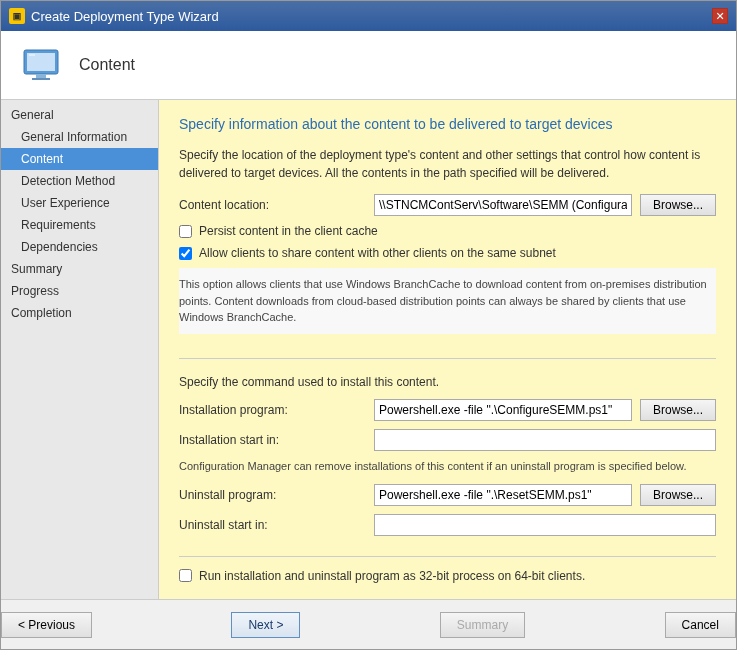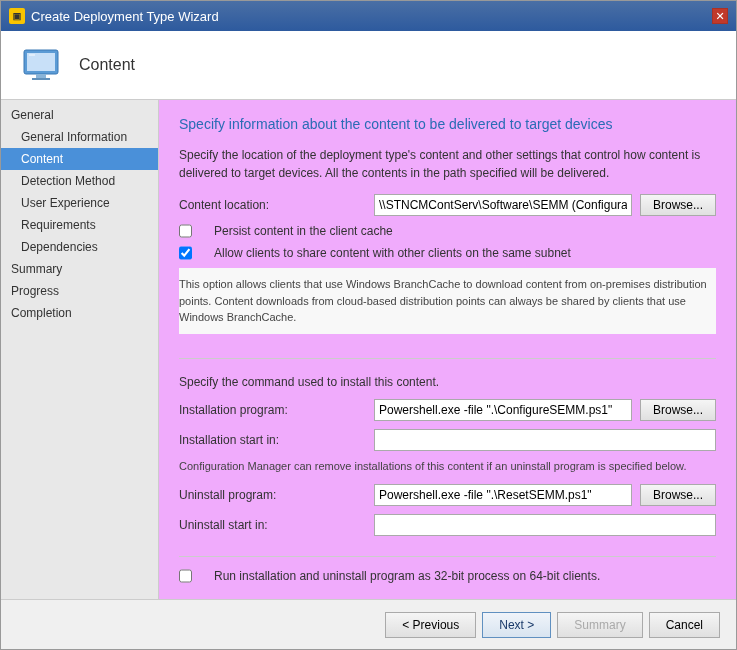--- a/index.html
+++ b/index.html
@@ -117,21 +117,21 @@
       font-size: 12px;
       color: #333;
       cursor: pointer;
     }
     .sidebar-item.active {
       background: #4a90d9;
       color: white;
     }
     .main-panel {
       flex: 1;
-      background: #f0abfc;
+      background: #fef9c3;
       padding: 16px 20px;
       overflow-y: auto;
       display: flex;
       flex-direction: column;
     }
     .main-title {
       color: #2a6cb5;
       font-size: 14px;
       font-weight: normal;
       margin-bottom: 14px;
@@ -173,21 +173,22 @@
       padding: 0 12px;
       background: linear-gradient(to bottom, #f5f5f5, #e0e0e0);
       border: 1px solid #aaa;
       font-size: 12px;
       cursor: pointer;
       white-space: nowrap;
       font-family: 'Segoe UI', sans-serif;
     }
     .checkbox-row {
       display: flex;
-      gap: 22px;
+      align-items: center;
+      gap: 7px;
       margin-bottom: 8px;
     }
     .checkbox-row input[type="checkbox"] {
       margin: 0;
     }
     .checkbox-label {
       font-size: 12px;
       color: #333;
     }
     .info-box {
@@ -210,22 +211,22 @@
       color: #444;
       margin-bottom: 10px;
       line-height: 1.4;
     }
     .footer {
       height: 50px;
       background: #f0f0f0;
       border-top: 1px solid #ccc;
       display: flex;
       align-items: center;
-      justify-content: flex-end;
-      padding: 0 16px;
+      justify-content: space-between;
+      padding: 0 0;
       gap: 6px;
       flex-shrink: 0;
     }
     .footer-btn {
       height: 26px;
       padding: 0 16px;
       background: linear-gradient(to bottom, #f5f5f5, #e0e0e0);
       border: 1px solid #aaa;
       font-size: 12px;
       cursor: pointer;

